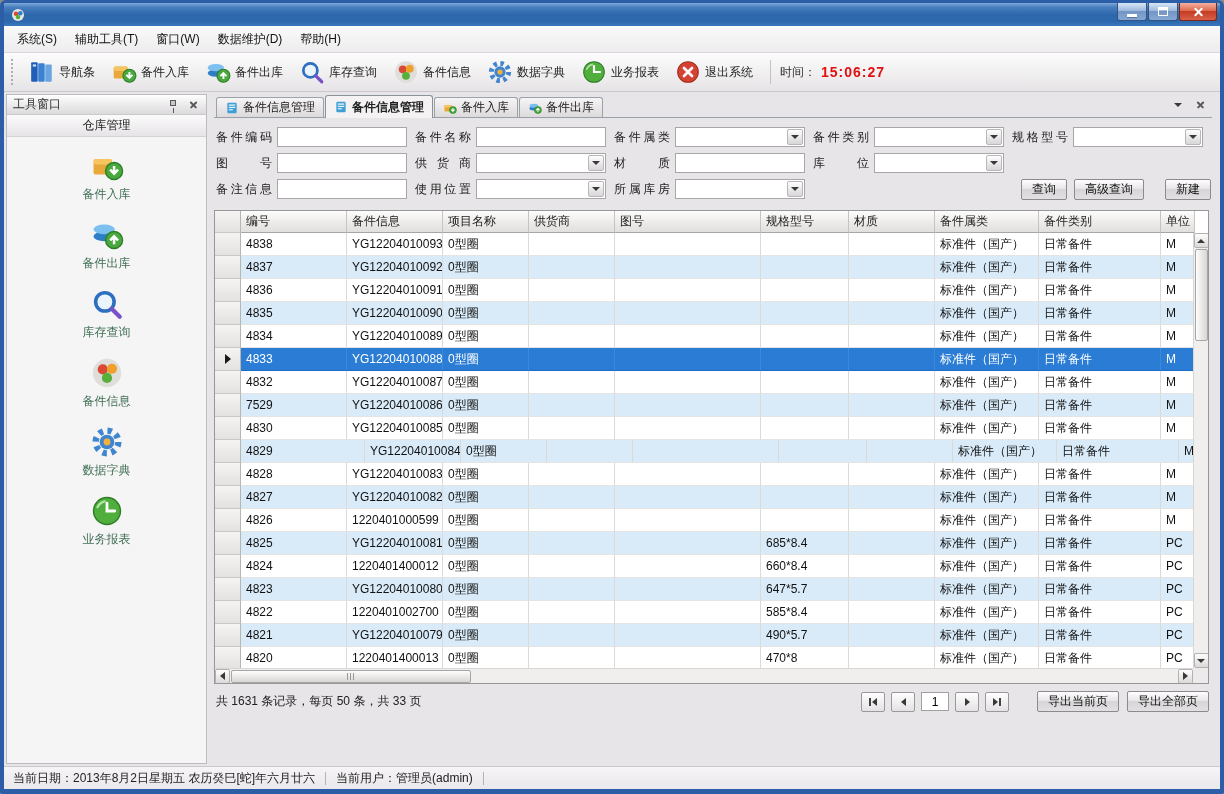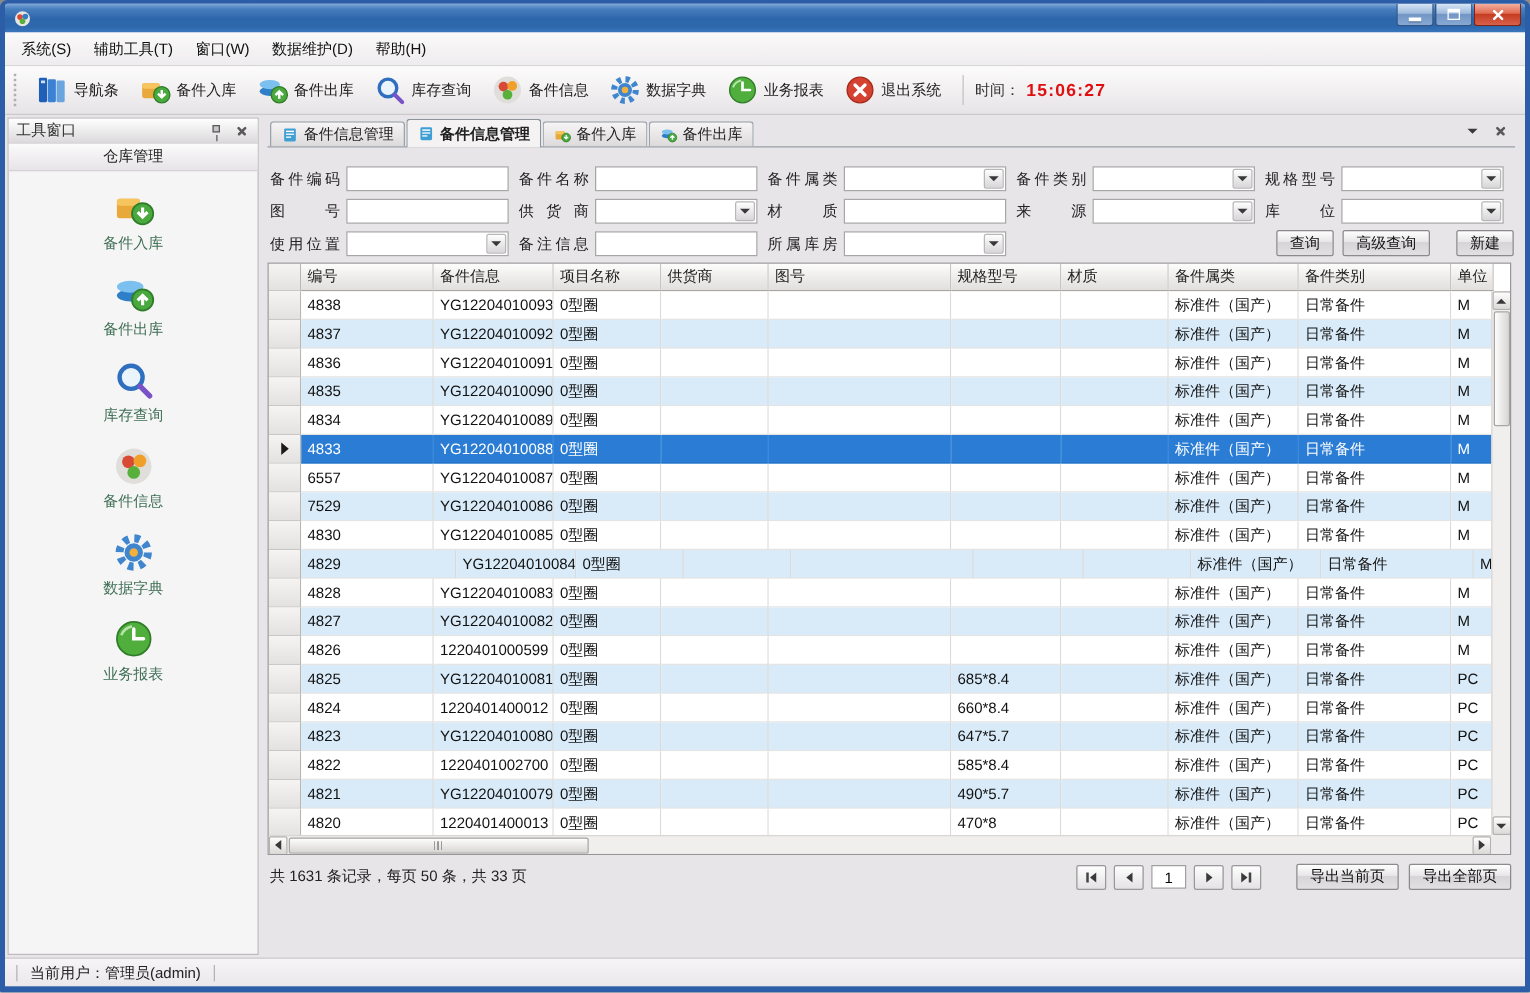--- a/index.html
+++ b/index.html
@@ -54,21 +54,21 @@
 .tabbar{height:23px;flex:0 0 auto;display:flex;align-items:flex-end;border-bottom:1px solid #98a0a8;padding-left:2px}
 .tabs{display:flex;align-items:flex-end;gap:1px}
 .tab{height:20px;display:flex;align-items:center;gap:4px;padding:0 8px;border:1px solid #9aa2aa;border-bottom:none;border-radius:3px 3px 0 0;background:linear-gradient(#f6f4f5,#dcdadb);white-space:nowrap;color:#222}
 .tab.active{height:23px;background:#f4f2f3;font-weight:bold;margin-bottom:-1px;border-color:#8a929a}
 .tab-icon{width:14px;height:14px;flex:0 0 auto}
 .tab-icon svg{width:100%;height:100%}
 .tab-ctrls{margin-left:auto;display:flex;gap:8px;align-items:center;padding:0 4px 5px 0}
 .tc-btn{width:15px;height:15px;display:flex;align-items:center;justify-content:center}
 
 .formarea{flex:0 0 auto;padding:9px 2px 5px 2px}
-.form-row{display:flex;align-items:flex-end;height:26px;width:995px}
+.form-row{display:flex;align-items:flex-start;height:26px;width:995px}
 .fgroup{display:flex;align-items:center;width:195px;margin-right:4px}
 .flabel{width:56px;flex:0 0 auto;text-align:justify;text-align-last:justify;color:#222;margin-right:5px}
 .tinput{width:130px;height:20px;border:1px solid #a8a6a8;background:#fff;padding:0 3px;font:inherit}
 .combo{width:130px;height:20px;border:1px solid #a8a6a8;background:#fff;position:relative;display:inline-block}
 .combo-btn{position:absolute;right:1px;top:1px;bottom:1px;width:16px;background:linear-gradient(#fefefe,#d8d6d8);border:1px solid #b8b6b8;border-radius:2px;display:flex;align-items:center;justify-content:center}
 .fbtns{margin-left:auto;display:flex;gap:7px;align-items:center}
 .btn{height:21px;padding:0 10px;border:1px solid #8c8a8c;border-radius:2px;background:linear-gradient(#fefefe,#e8e6e8 45%,#d6d4d6 46%,#e2e0e2);font:inherit;color:#111;white-space:nowrap}
 .btn.gapL{margin-left:14px}
 
 .grid{position:relative;width:995px;height:474px;flex:0 0 auto;border:1px solid #989698;background:#fff;overflow:hidden}
@@ -381,48 +381,40 @@
                 <span class="combo-btn">
                   <i class="tri-down"></i>
                 </span>
               </span>
             </span>
             <span class="fgroup">
               <span class="flabel">材质</span>
               <input class="tinput" value="" style="">
             </span>
             <span class="fgroup">
-              <span class="flabel">来源</span>
-              <span class="combo">
-                <span class="combo-btn">
-                  <i class="tri-down"></i>
-                </span>
-              </span>
-            </span>
-            <span class="fgroup">
               <span class="flabel">库位</span>
               <span class="combo">
                 <span class="combo-btn">
                   <i class="tri-down"></i>
                 </span>
               </span>
             </span>
           </div>
           <div class="form-row">
             <span class="fgroup">
+              <span class="flabel">备注信息</span>
+              <input class="tinput" value="" style="">
+            </span>
+            <span class="fgroup">
               <span class="flabel">使用位置</span>
               <span class="combo">
                 <span class="combo-btn">
                   <i class="tri-down"></i>
                 </span>
               </span>
-            </span>
-            <span class="fgroup">
-              <span class="flabel">备注信息</span>
-              <input class="tinput" value="" style="">
             </span>
             <span class="fgroup">
               <span class="flabel">所属库房</span>
               <span class="combo">
                 <span class="combo-btn">
                   <i class="tri-down"></i>
                 </span>
               </span>
             </span>
             <span class="fbtns">
@@ -523,21 +515,21 @@
               <span class="gcell" style="width:86px"></span>
               <span class="gcell" style="width:146px"></span>
               <span class="gcell" style="width:88px"></span>
               <span class="gcell" style="width:86px"></span>
               <span class="gcell" style="width:104px">标准件（国产）</span>
               <span class="gcell" style="width:122px">日常备件</span>
               <span class="gcell" style="width:34px">M</span>
             </div>
             <div class="grow">
               <span class="gind"></span>
-              <span class="gcell" style="width:106px">6557</span>
+              <span class="gcell" style="width:106px">4832</span>
               <span class="gcell" style="width:96px">YG12204010087</span>
               <span class="gcell" style="width:86px">0型圈</span>
               <span class="gcell" style="width:86px"></span>
               <span class="gcell" style="width:146px"></span>
               <span class="gcell" style="width:88px"></span>
               <span class="gcell" style="width:86px"></span>
               <span class="gcell" style="width:104px">标准件（国产）</span>
               <span class="gcell" style="width:122px">日常备件</span>
               <span class="gcell" style="width:34px">M</span>
             </div>
@@ -743,17 +735,18 @@
             </span>
           <button class="btn exp first">导出当前页</button>
           <button class="btn exp">导出全部页</button>
         </span>
       </div>
       <div class="content-fill"></div>
     </div>
   </div>
 
   <div class="statusbar">
+    <span>当前日期：2013年8月2日星期五 农历癸巳[蛇]年六月廿六</span>
     <span class="sep"></span>
     <span>当前用户：管理员(admin)</span>
     <span class="sep"></span>
   </div>
 </div>
 
 </body></html>

